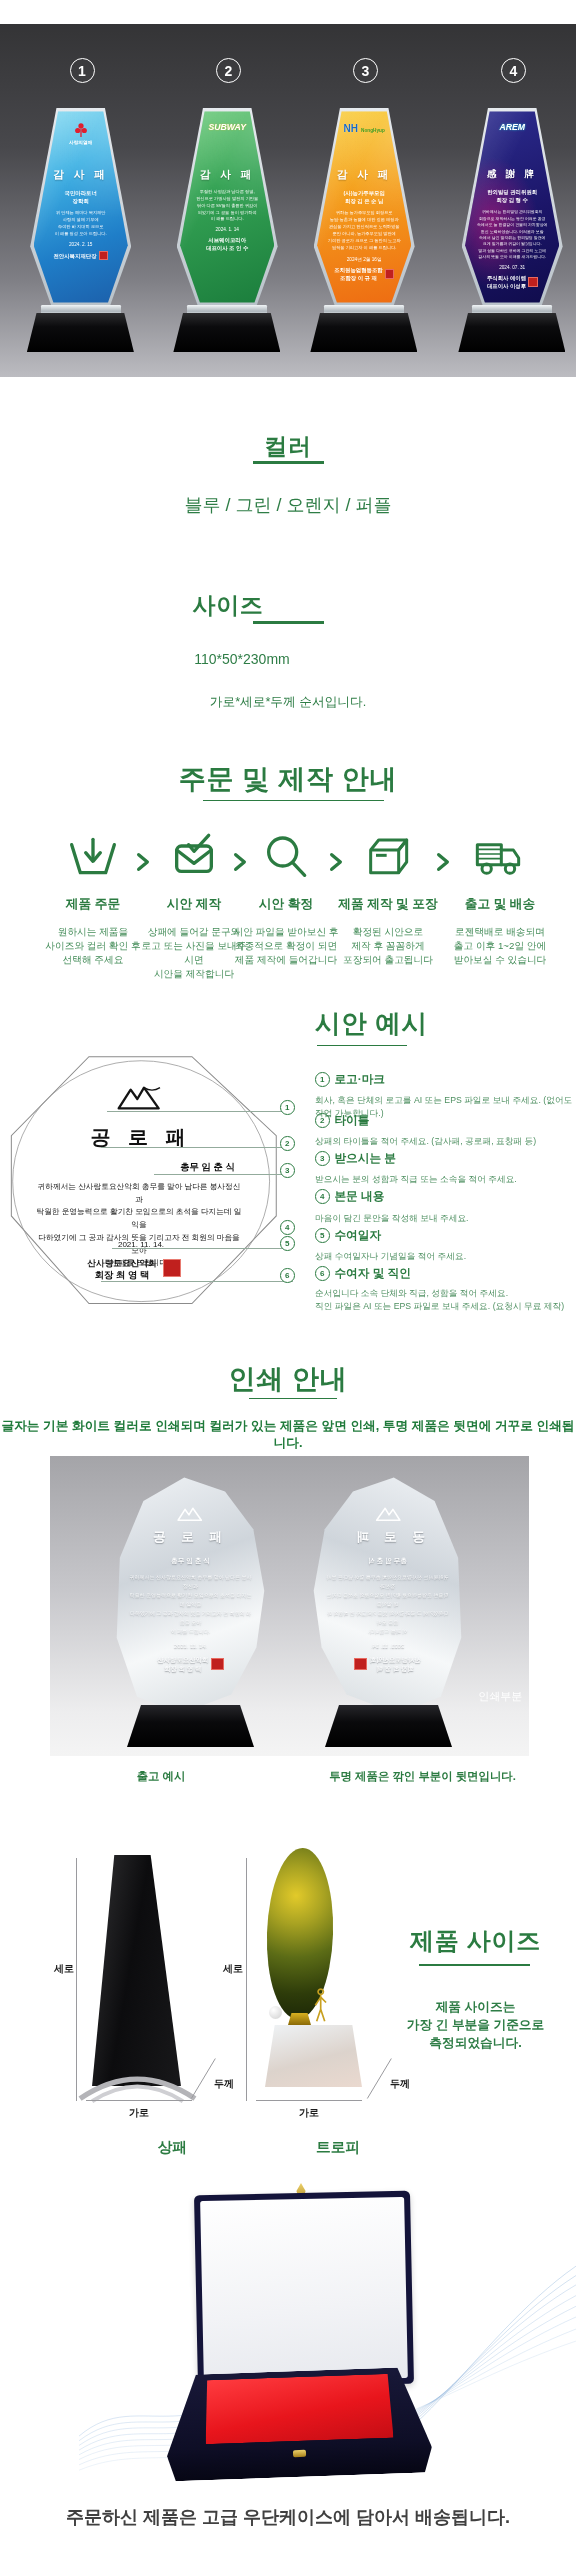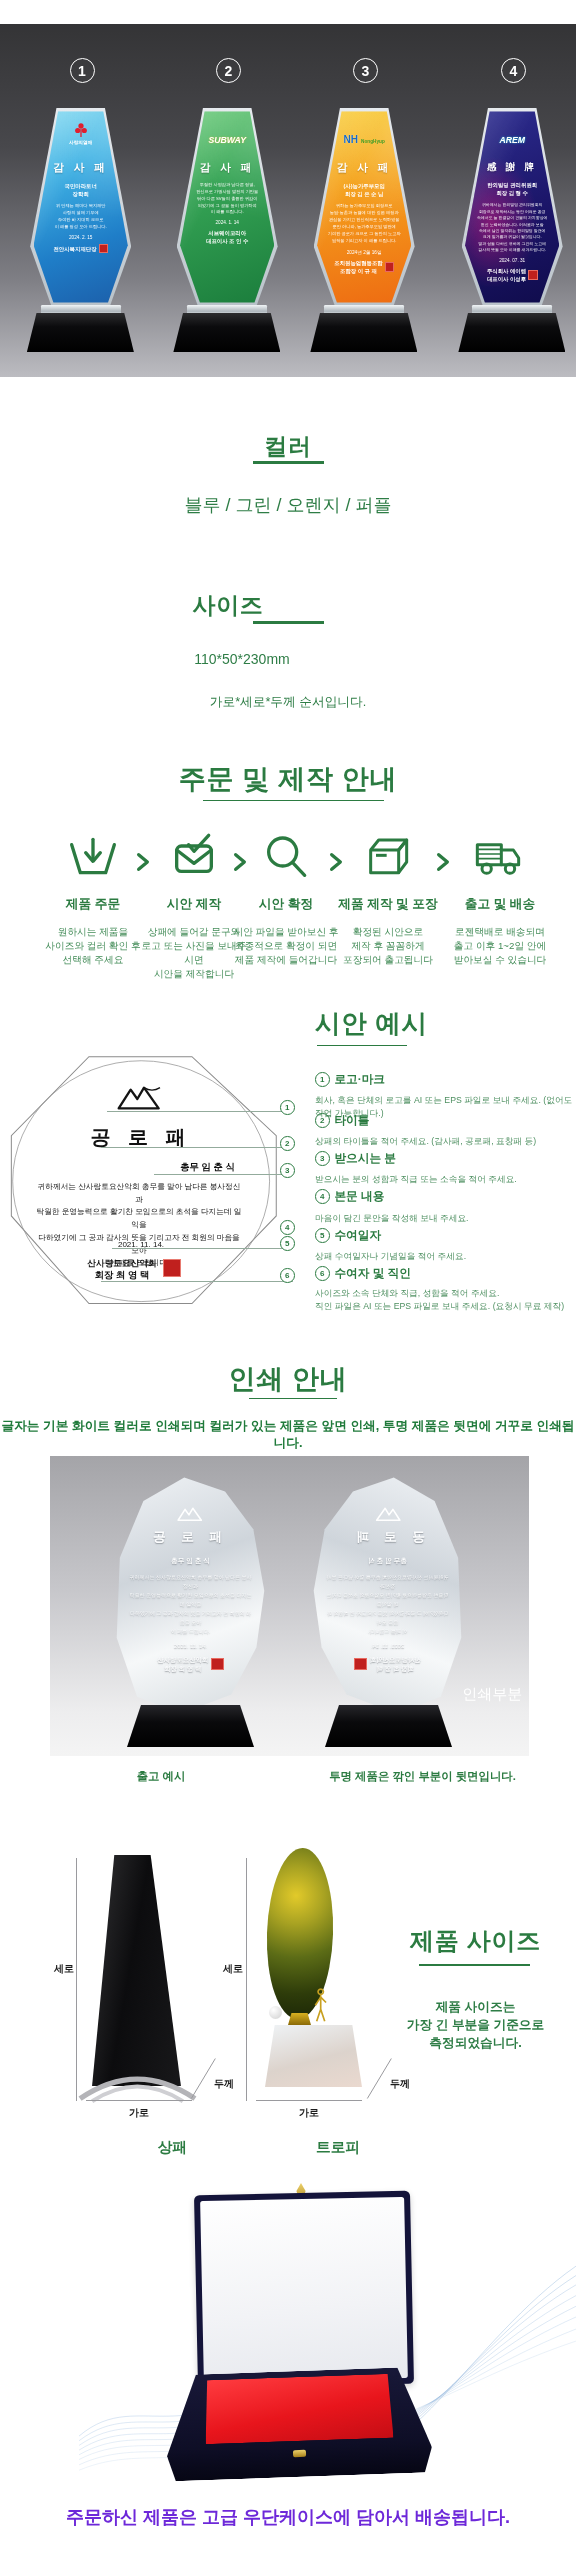--- a/index.html
+++ b/index.html
@@ -33,21 +33,21 @@
     linear-gradient(160deg,#7cd8f0 0%,#3fb2e4 30%,#1f7ec8 68%,#1c5faa 100%)}
   .face-green{background:linear-gradient(115deg,rgba(255,255,255,.25),rgba(255,255,255,0) 38%),
     radial-gradient(130% 80% at 88% 12%,rgba(255,255,255,.18),transparent 55%),
     linear-gradient(160deg,#63c873 0%,#34a254 40%,#1b7d3c 100%)}
   .face-orange{background:linear-gradient(115deg,rgba(255,255,255,.30),rgba(255,255,255,0) 38%),
     radial-gradient(130% 80% at 88% 12%,rgba(255,255,255,.22),transparent 55%),
     linear-gradient(170deg,#f8c828 0%,#f49c1c 45%,#ee6c12 100%)}
   .face-purple{background:linear-gradient(115deg,rgba(255,255,255,.18),rgba(255,255,255,0) 38%),
     radial-gradient(80% 55% at 28% 58%,rgba(214,28,128,.55),transparent 62%),
     linear-gradient(160deg,#2d2d90 0%,#1b1568 55%,#100c4c 100%)}
-  .t-logo{height:23px;display:flex;flex-direction:column;align-items:center;justify-content:flex-end;margin-bottom:16px}
+  .t-logo{height:23px;display:flex;flex-direction:column;align-items:center;margin-bottom:23px}
   .cc-text{font-size:4.7px;font-weight:bold;color:#fff;margin-top:1.3px}
   .logo-subway{font-size:8.7px;font-weight:bold;font-style:italic;color:#fff;text-shadow:0 0 1.3px #d8c020}
   .nh-main{font-size:10px;font-weight:bold;color:#1a6ac0;text-shadow:0 0 0.7px #fff}
   .nh-sub{font-size:4.7px;font-weight:bold;color:#3f9e28}
   .logo-arem{font-size:8.7px;font-weight:bold;font-style:italic;color:#fff;text-shadow:0 0 2px #20c8d8}
   .t-title{font-size:10.7px;font-weight:bold;letter-spacing:3.4px;margin-bottom:6.7px;text-shadow:0 0.7px 1.3px rgba(0,0,0,.25)}
   .t-title-sm{font-size:9.4px}
   .t-recip{font-size:5.4px;line-height:1.55;margin-bottom:4.7px;font-weight:bold}
   .t-recip:empty{display:none;margin:0}
   .t-body{font-size:4.2px;line-height:1.65;margin-bottom:4px}
@@ -111,21 +111,21 @@
     background:linear-gradient(#ecd06a,#a8821a)}
   .case-tray{left:166px;top:2371px;width:265px;height:106px;transform:rotate(-2deg)}
   .tray-outer{position:absolute;inset:0;
     clip-path:polygon(12% 0,88% 0,100% 76%,97% 100%,3% 100%,0 76%);
     background:linear-gradient(180deg,#181838,#0e0e26 70%,#060614)}
   .tray-red{position:absolute;left:39px;top:6px;width:188px;height:64px;
     clip-path:polygon(2% 0,98% 0,100% 100%,0 100%);
     background:linear-gradient(170deg,#ff3c40 0%,#e8151c 55%,#c50d14 100%)}
   .clasp-front{position:absolute;left:126px;top:79px;width:13.4px;height:6.7px;border-radius:2px;
     background:linear-gradient(#ecd06a,#a8821a)}
-  .case-note{left:0;top:2505px;width:576px;text-align:center;font-size:18px;font-weight:bold;color:#6d28d9}
+  .case-note{left:0;top:2505px;width:576px;text-align:center;font-size:18px;font-weight:bold;color:#404040}
 </style>
 </head>
 <body>
 
 <div class="abs hero">
 
   <div class="trophy" style="left:23.5px">
     <div class="abs hero-num">
         <span>1</span>
       </div>
@@ -412,21 +412,21 @@
       <span>수여일자</span>
     </div>
 </div>
 <div class="d-desc pre" style="top:1250px">상패 수여일자나 기념일을 적어 주세요.</div>
 <div class="d-item" style="top:1266px">
   <div class="d-head">
       <span class="d-num">6</span>
       <span>수여자 및 직인</span>
     </div>
 </div>
-<div class="d-desc pre" style="top:1287px">사이즈와 소속 단체와 직급, 성함을 적어 주세요.
+<div class="d-desc pre" style="top:1287px">순서입니다 소속 단체와 직급, 성함을 적어 주세요.
 직인 파일은 AI 또는 EPS 파일로 보내 주세요. (요청시 무료 제작)</div>
 
 <div class="abs sec-title ctr" style="left:0;top:1361px;width:576px;font-size:27px">인쇄 안내</div>
 <div class="abs sec-rule" style="left:249px;top:1398px;width:88px;height:1.3px"></div>
 <div class="abs ctr" style="left:0;top:1418px;width:576px;font-size:12.7px;font-weight:bold;color:#1f7a3a">글자는 기본 화이트 컬러로 인쇄되며 컬러가 있는 제품은 앞면 인쇄, 투명 제품은 뒷면에 거꾸로 인쇄됩니다.</div>
 
 <div class="abs print-photo">
 
   <div class="crystal" style="left:62px;top:21.4px">
     <div class="crystal-in">
@@ -461,21 +461,21 @@
 이 패를 드립니다.</div>
       <div class="cr-date">2021. 11. 14.</div>
       <div class="cr-giver">
           <span class="pre"><span>산사랑토요산악회</span><br><span>회장 최 영 택</span></span>
           <span class="seal-s" style="width:10.7px;height:10.7px"></span>
         </div>
     </div>
   </div>
   <div class="cr-base" style="left:275px;top:249px"></div>
 
-  <div class="abs" style="right:6.7px;bottom:52px;color:#fff;font-size:15px">인쇄부분</div>
+  <div class="abs" style="right:6.7px;bottom:52px;color:#fff;font-size:11px">인쇄부분</div>
 </div>
 
 <div class="print-caption" style="left:104px;width:114px">출고 예시</div>
 <div class="print-caption" style="left:305px;width:235px">투명 제품은 깎인 부분이 뒷면입니다.</div>
 
 <div class="abs" style="left:86px;top:1855px;width:101px;height:231px;
   clip-path:polygon(28% 0,64% 0,94% 100%,6% 100%);
   background:linear-gradient(100deg,#e2e2e4 0%,#d0d0d2 3%,#2e2e30 9%,#0c0c0e 45%,#19191b 100%)"></div>
 <svg class="abs" style="left:72px;top:2065px" width="131" height="39" viewBox="0 0 195 58">
   <path d="M12 50 Q 97 -8 183 50" fill="none" stroke="#b4b4b8" stroke-width="8"></path>

